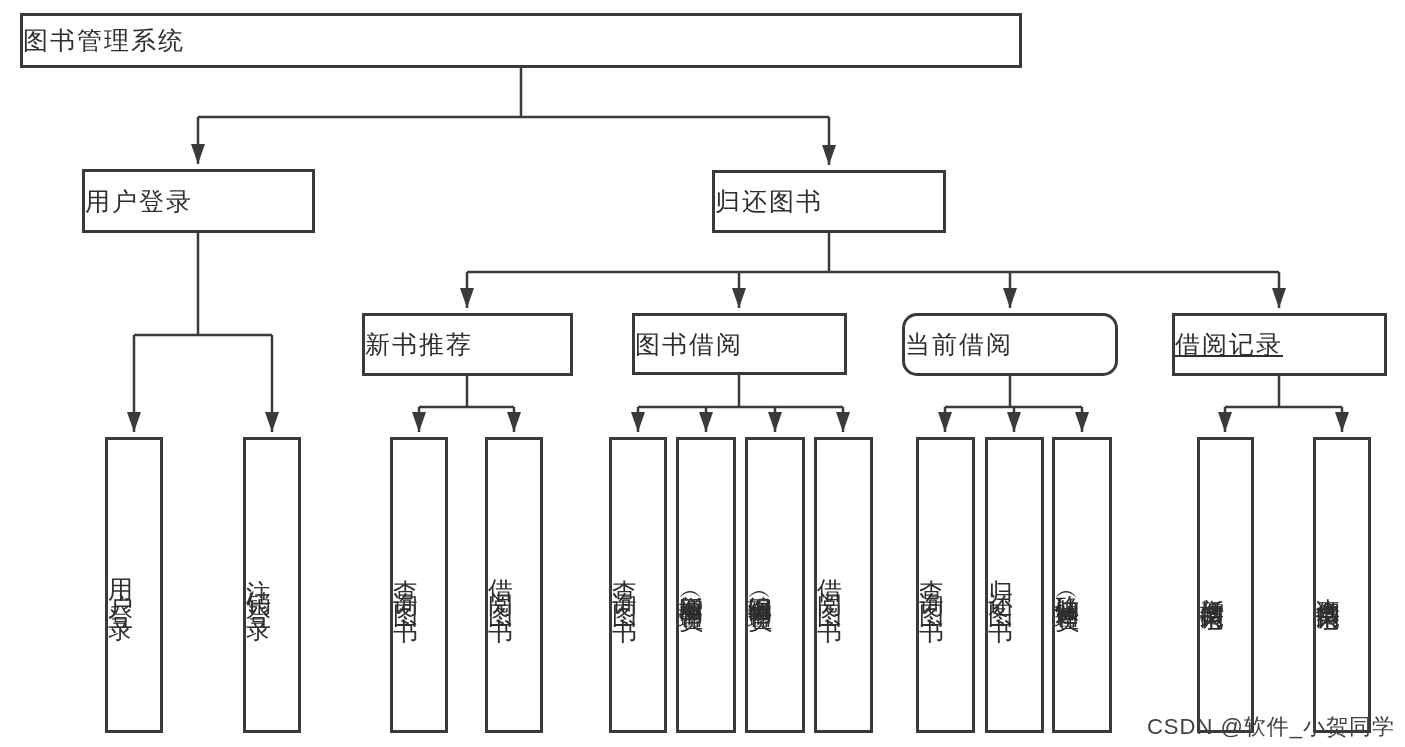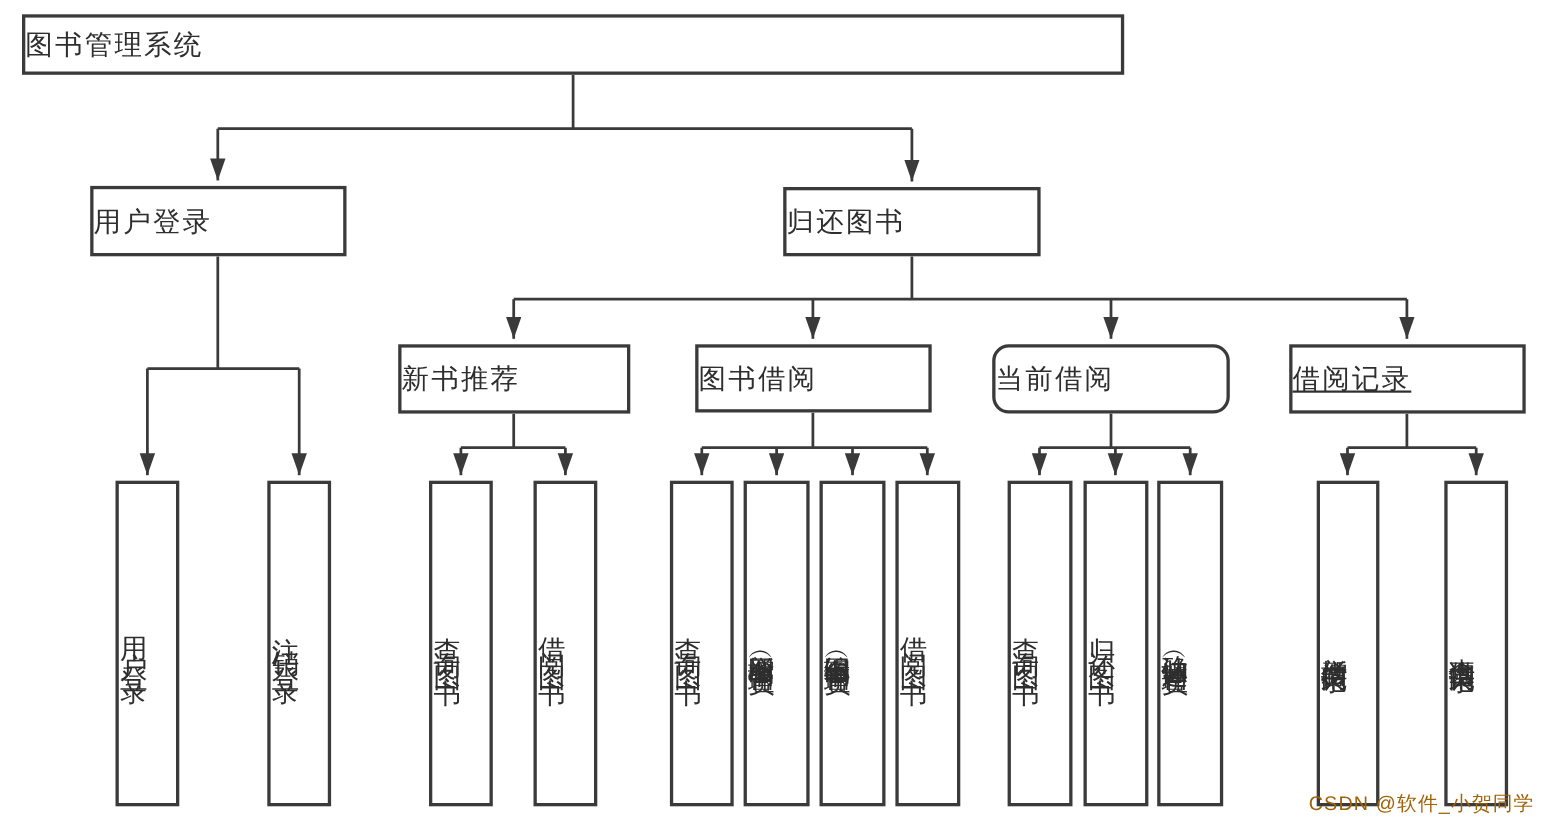--- a/index.html
+++ b/index.html
@@ -46,22 +46,22 @@
     white-space: nowrap;
   }
   .vlabel.tight {
     letter-spacing: 2px;
     font-size: 24px;
   }
   #watermark {
     position: absolute;
     right: 10px;
     bottom: 5px;
-    font-size: 18px;
-    color: #a16207;
+    font-size: 22px;
+    color: #404040;
     letter-spacing: 1px;
     white-space: nowrap;
   }
 </style>
 </head>
 <body>
 
 <div id="canvas">
 
   <svg id="wires" viewBox="0 0 1405 747" xmlns="http://www.w3.org/2000/svg">

